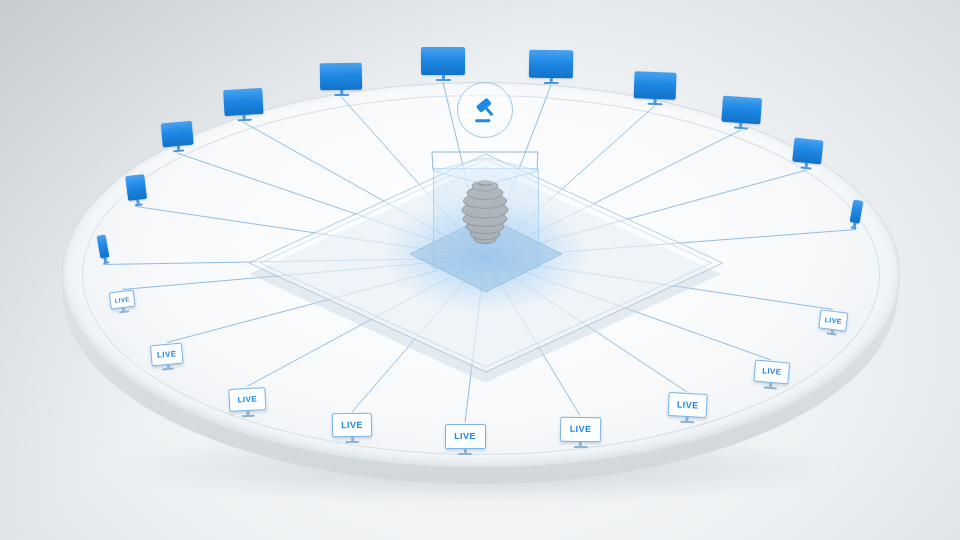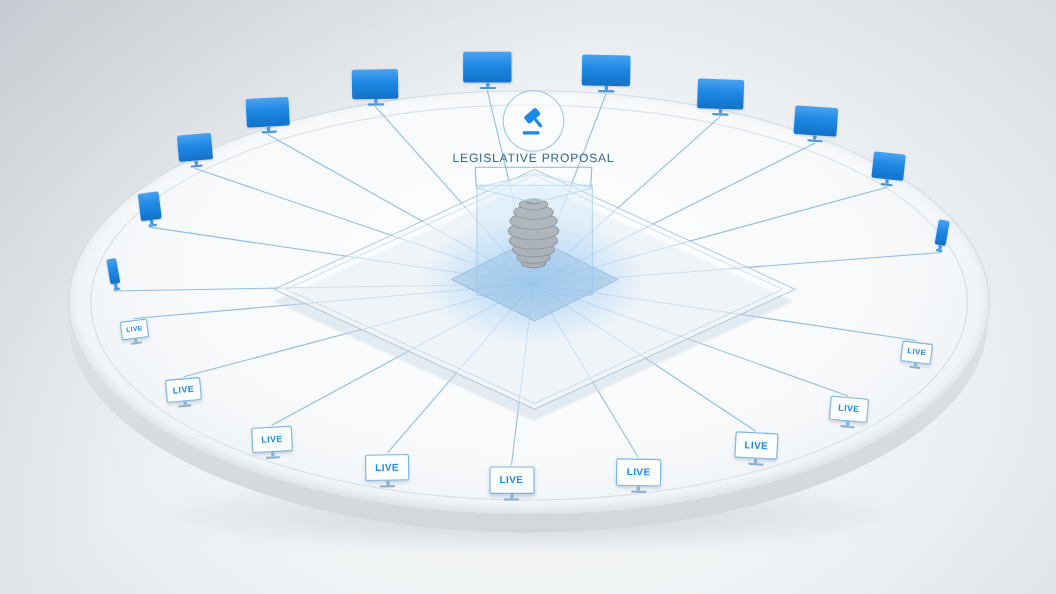--- a/index.html
+++ b/index.html
@@ -144,21 +144,20 @@
     <svg viewBox="0 0 36 36" width="32" height="32">
       <g fill="currentColor">
         <g transform="rotate(-40 17 13)">
           <rect x="9" y="8" width="16" height="9" rx="2"></rect>
           <rect x="15.3" y="16.5" width="3.4" height="11" rx="1.7"></rect>
         </g>
         <rect x="7" y="28.5" width="17" height="3.2" rx="1.2"></rect>
       </g>
     </svg>
   </div>
-  <div class="abs" id="title">LEGISLATIVE PROPOSAL</div>
 
   <div class="abs" id="monitor-layer">
       <div class="monitor" style="left: 98.5px; top: 234.5px; width: 9px; transform: rotate(-10deg);">
         <div class="screen-blue" style="width: 9px; height: 23px;"></div>
         <div class="neck blue" style="width: 3px; height: 4px;"></div>
         <div class="base blue" style="width: 6px; height: 2px;"></div>
       </div>
       <div class="monitor" style="left: 126.5px; top: 174.5px; width: 19px; transform: rotate(-7deg);">
         <div class="screen-blue" style="width: 19px; height: 25px;"></div>
         <div class="neck blue" style="width: 3px; height: 4px;"></div>

